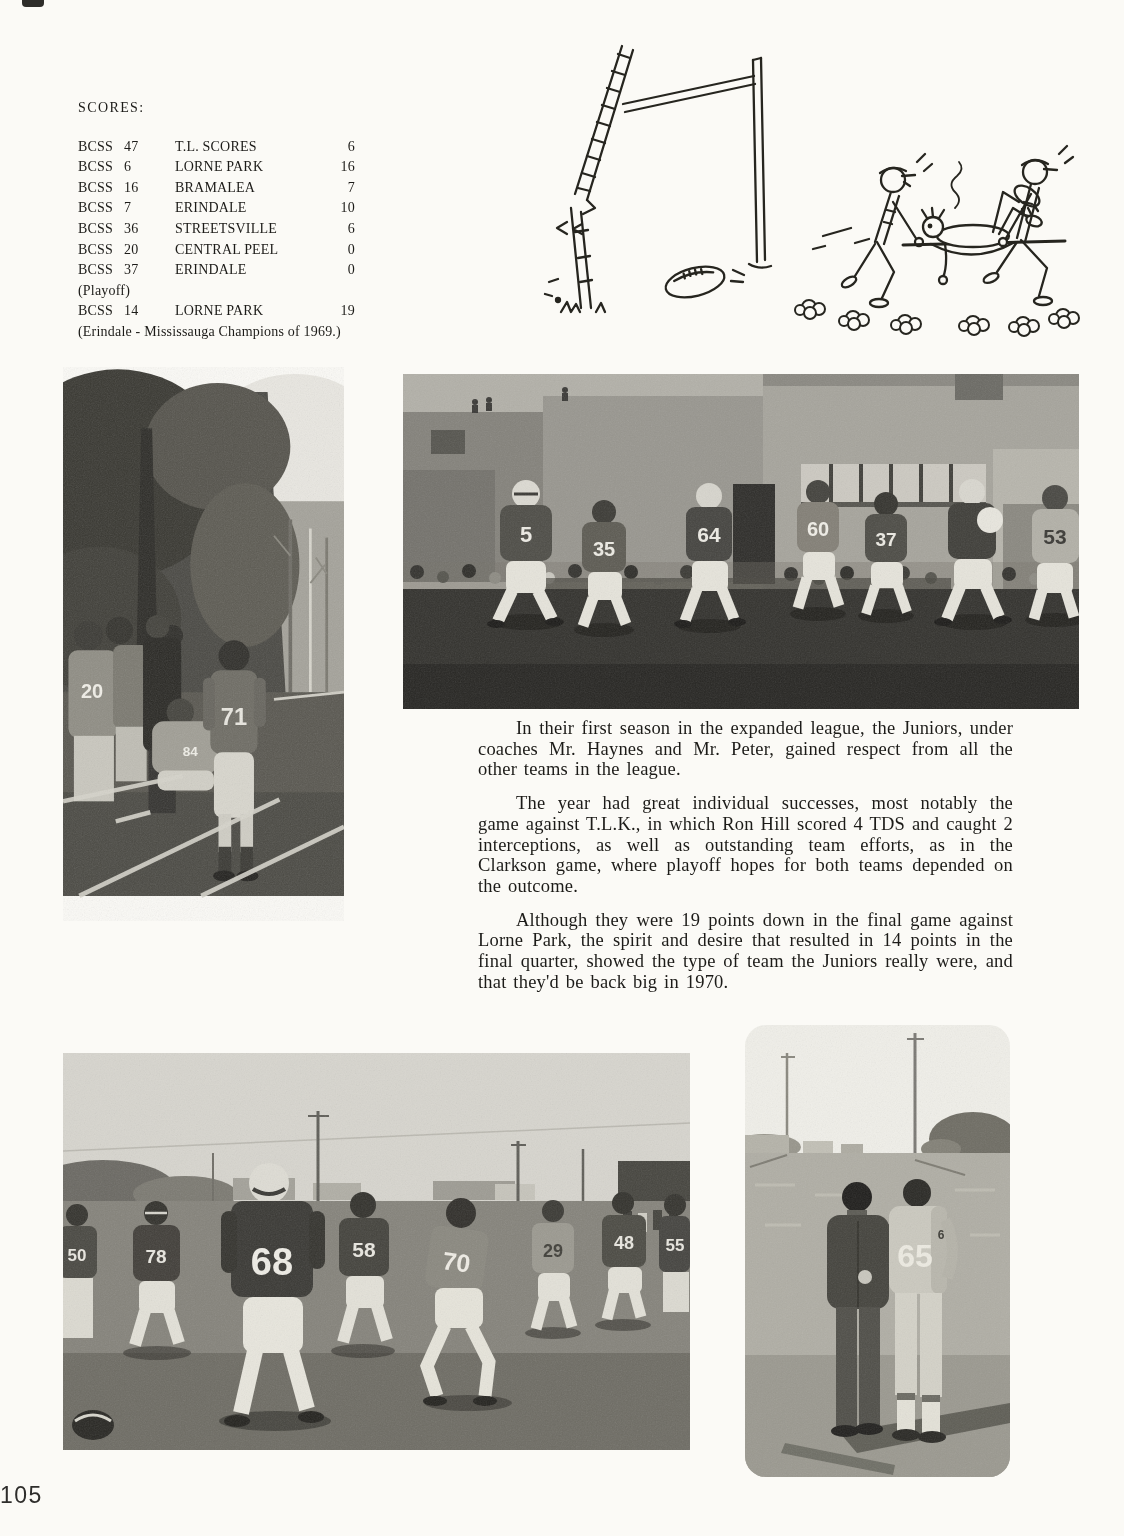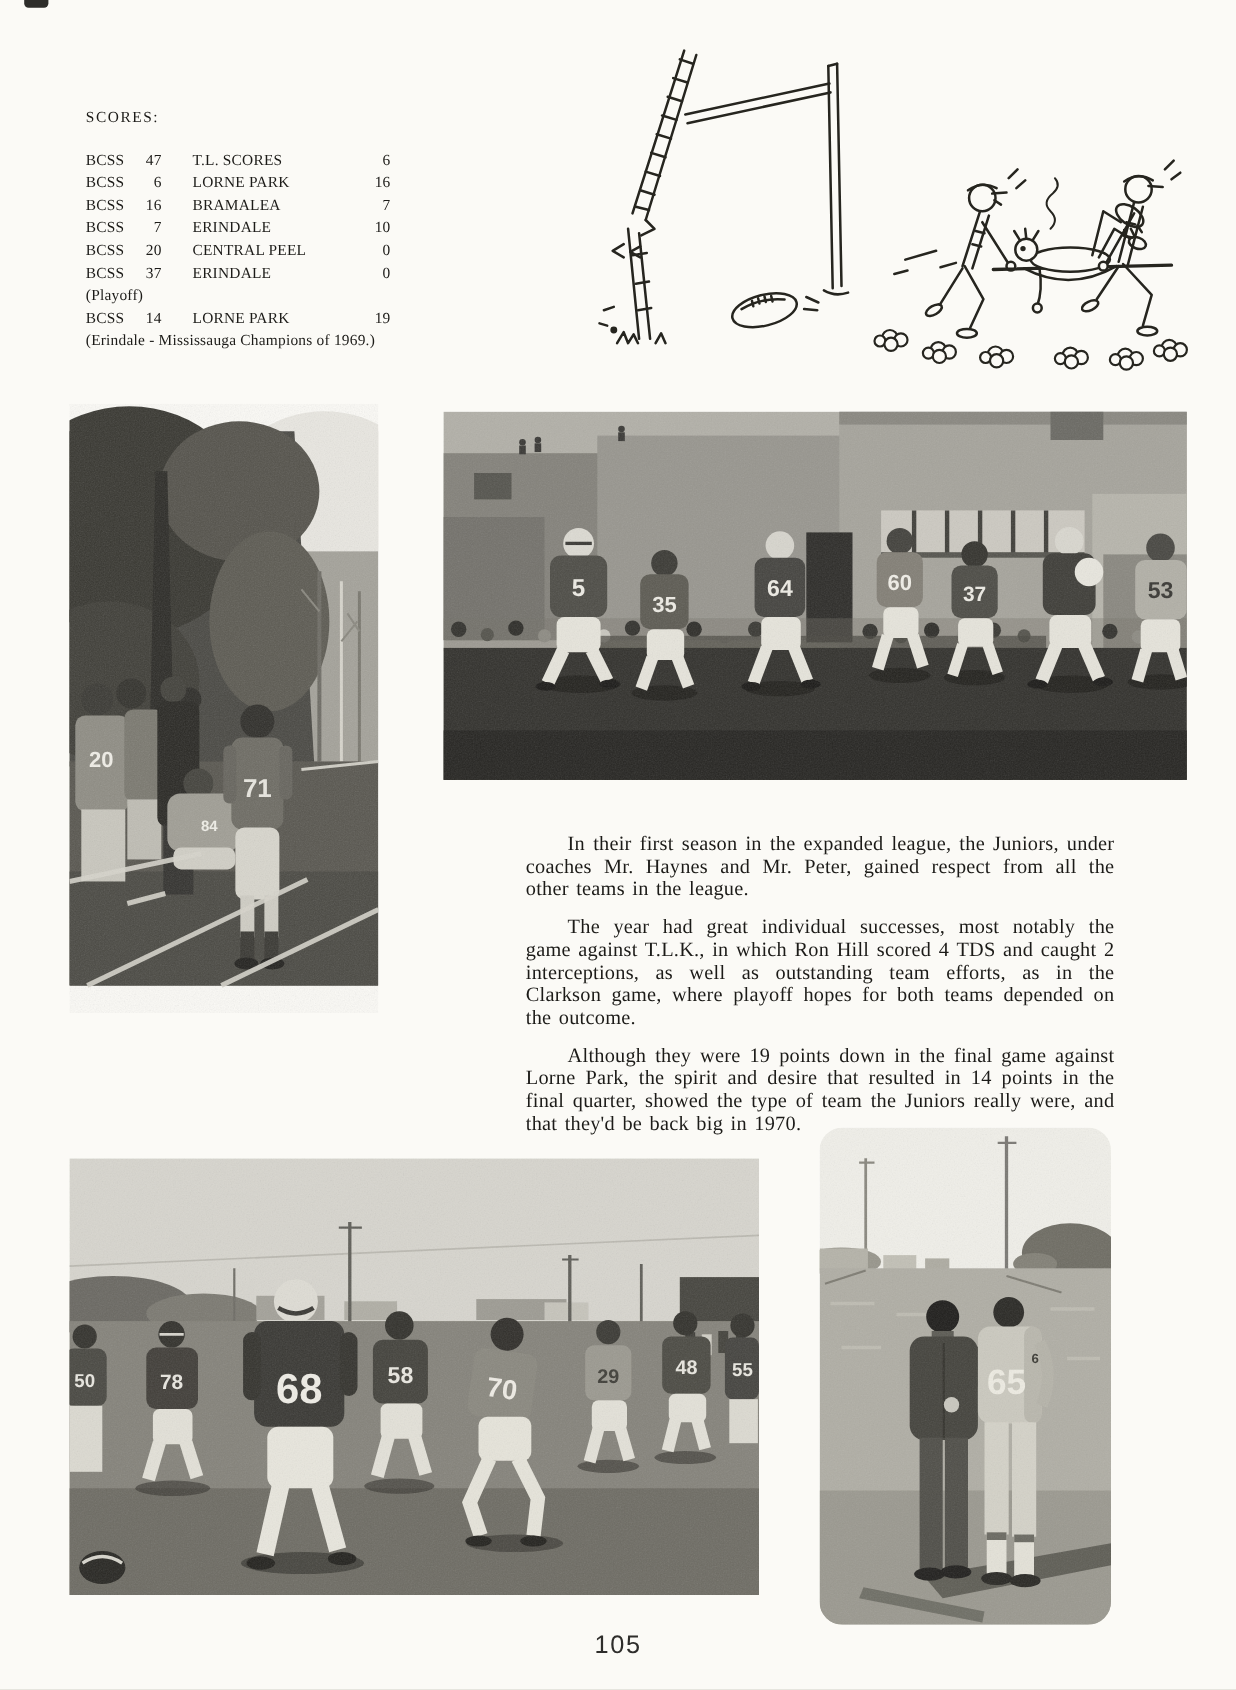--- a/index.html
+++ b/index.html
@@ -7,38 +7,38 @@
     position:relative;width:1124px;height:1536px;margin:0 auto;
     background:#fbfaf6;overflow:hidden;
     font-family:"Liberation Serif",serif;color:#1c1b18;
   }
   .scan-mark{position:absolute;left:22px;top:0;width:22px;height:7px;background:#2e2d2a;border-radius:0 0 4px 4px;}
   
   .scores{position:absolute;left:78px;top:98px;font-size:14px;line-height:20.6px;letter-spacing:.2px;}
   .scores-title{letter-spacing:1.4px;margin:0 0 18px 0;}
   .score-row{white-space:nowrap;}
   .c-team{display:inline-block;width:46px;}
-  .c-score{display:inline-block;width:23px;text-align:right;}
+  .c-score{display:inline-block;width:23px;text-align:left;}
   .c-opp{display:inline-block;width:140px;margin-left:28px;}
   .c-opps{display:inline-block;width:40px;text-align:right;}
   .playoff{margin:0;}
   .footnote{white-space:nowrap;}
   
-  .article{position:absolute;left:478px;top:758px;width:535px;font-size:18.5px;line-height:20.7px;letter-spacing:.2px;word-spacing:2px;}
+  .article{position:absolute;left:478px;top:718px;width:535px;font-size:18.5px;line-height:20.7px;letter-spacing:.2px;word-spacing:2px;}
   .article p{margin:0 0 13px 0;text-indent:38px;text-align:justify;}
   
   .ph{position:absolute;overflow:hidden;}
   .ph svg{display:block;width:100%;height:100%;}
   .cartoon{position:absolute;left:503px;top:30px;width:592px;height:325px;}
   .ph1{left:63px;top:367px;width:281px;height:554px;}
   .ph2{left:403px;top:374px;width:676px;height:335px;}
   .ph3{left:63px;top:1053px;width:627px;height:397px;}
   .ph4{left:745px;top:1025px;width:265px;height:452px;border-radius:21px;}
   
-  .pageno{position:absolute;left:0;right:0;top:1482px;text-align:center;
+  .pageno{position:absolute;left:0;right:0;top:1482px;
     font-family:"Liberation Sans",sans-serif;font-size:23px;letter-spacing:1.5px;color:#2e2d2b;}
   .jersey{font-family:"Liberation Sans",sans-serif;font-weight:bold;text-anchor:middle;}
 </style>
 </head>
 <body>
 
 <div class="page">
   <div class="scan-mark"></div>
 
   <div class="scores">
@@ -48,20 +48,23 @@
       <span class="c-team">BCSS</span><span class="c-score">47</span><span class="c-opp">T.L. SCORES</span><span class="c-opps">6</span>
     </div>
     <div class="score-row">
       <span class="c-team">BCSS</span><span class="c-score">6</span><span class="c-opp">LORNE PARK</span><span class="c-opps">16</span>
     </div>
     <div class="score-row">
       <span class="c-team">BCSS</span><span class="c-score">16</span><span class="c-opp">BRAMALEA</span><span class="c-opps">7</span>
     </div>
     <div class="score-row">
       <span class="c-team">BCSS</span><span class="c-score">7</span><span class="c-opp">ERINDALE</span><span class="c-opps">10</span>
+    </div>
+    <div class="score-row">
+      <span class="c-team">BCSS</span><span class="c-score">36</span><span class="c-opp">STREETSVILLE</span><span class="c-opps">6</span>
     </div>
     <div class="score-row">
       <span class="c-team">BCSS</span><span class="c-score">20</span><span class="c-opp">CENTRAL PEEL</span><span class="c-opps">0</span>
     </div>
     <div class="score-row">
       <span class="c-team">BCSS</span><span class="c-score">37</span><span class="c-opp">ERINDALE</span><span class="c-opps">0</span>
     </div>
     <div class="playoff">(Playoff)</div>
     <div class="score-row">
       <span class="c-team">BCSS</span><span class="c-score">14</span><span class="c-opp">LORNE PARK</span><span class="c-opps">19</span>

